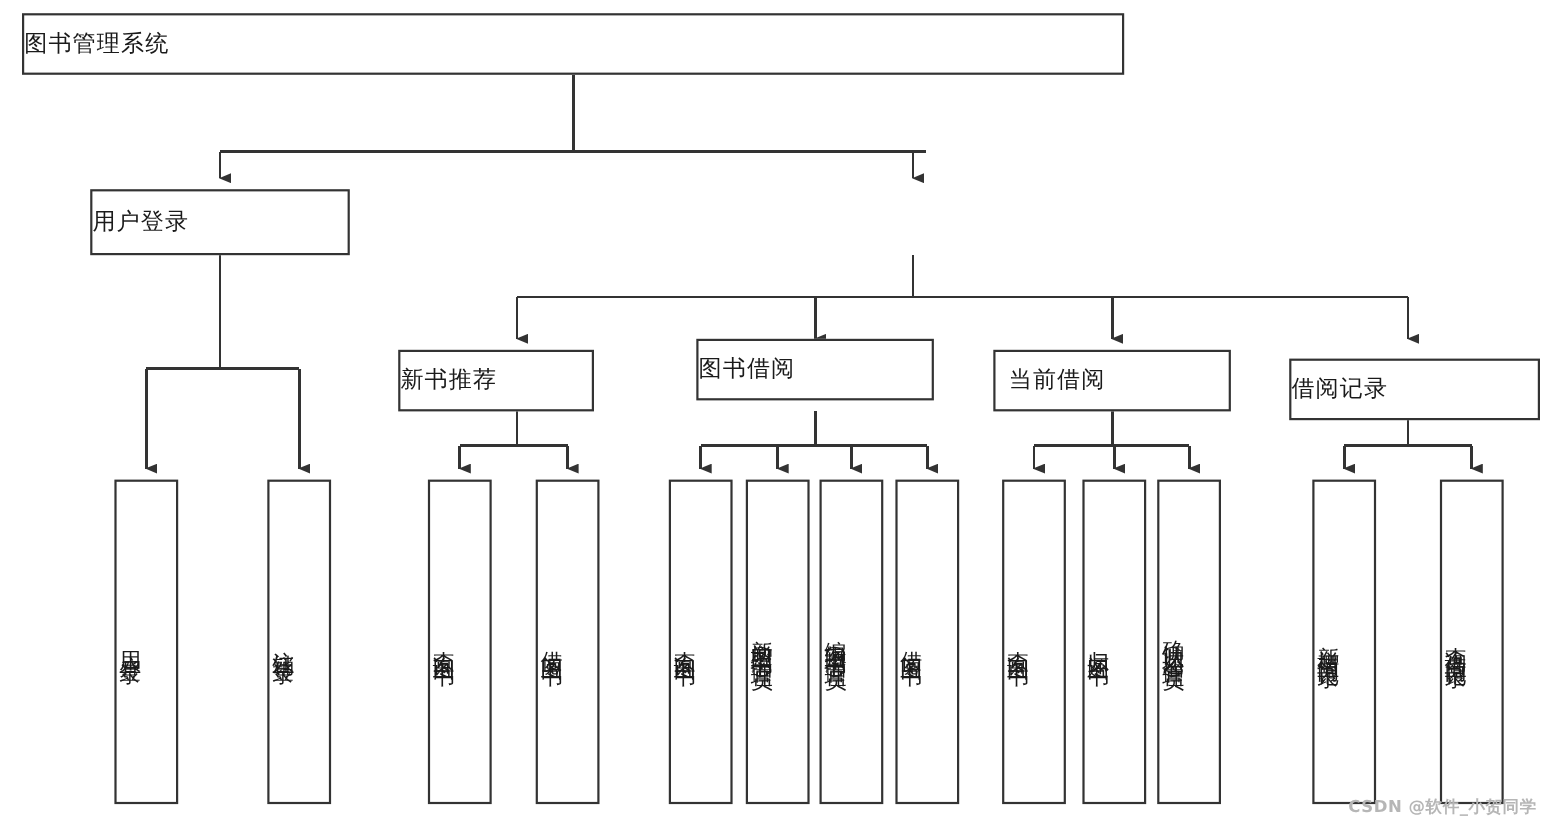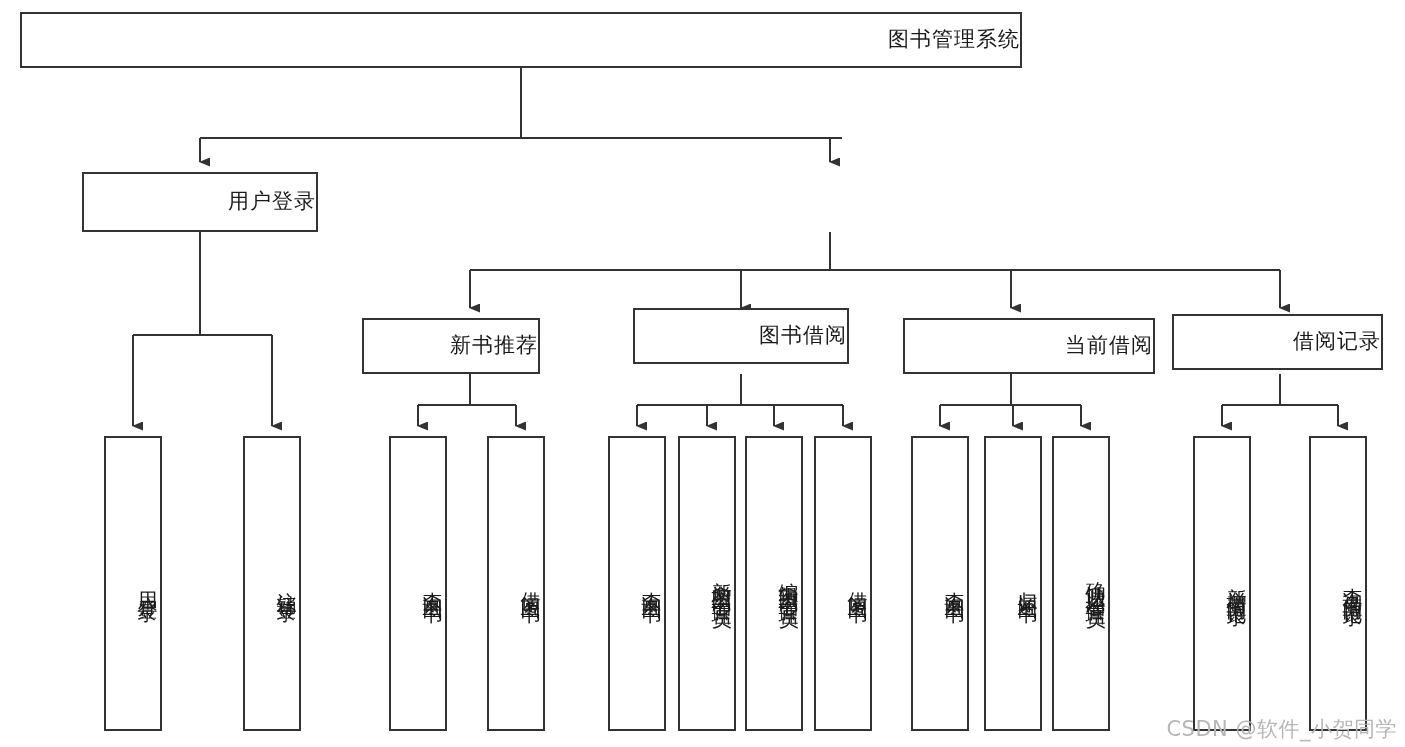--- a/index.html
+++ b/index.html
@@ -19,21 +19,21 @@
     width: 1405px;
     height: 747px;
   }
   .node-box {
     position: absolute;
     box-sizing: border-box;
     background: #ffffff;
     border: 2px solid #333333;
     display: flex;
     align-items: center;
-    justify-content: flex-end;
+    justify-content: flex-start;
   }
   .node-label-h {
     font-size: 21px;
     color: #1a1a1a;
     letter-spacing: 1px;
     line-height: 1.1;
     white-space: nowrap;
     text-align: center;
   }
   .node-label-v {
@@ -51,24 +51,25 @@
     left: 0;
     top: 0;
     width: 1405px;
     height: 747px;
     pointer-events: none;
   }
   #watermark {
     position: absolute;
     right: 8px;
     bottom: 4px;
-    font-size: 21px;
+    font-size: 15px;
     color: #b6b6b6;
     letter-spacing: 0.5px;
     white-space: nowrap;
+    font-weight: bold;
   }
 </style>
 </head>
 <body>
 
 <div id="diagram-root">
 
   <svg id="connector-layer" viewBox="0 0 1405 747" width="1405" height="747" xmlns="http://www.w3.org/2000/svg">
     <defs>
       <marker id="arrowhead" markerWidth="9" markerHeight="11" refX="4.5" refY="10" orient="auto" markerUnits="userSpaceOnUse">
@@ -126,24 +127,24 @@
   <div class="node-box" style="left: 82px; top: 172px; width: 236px; height: 60px;">
     <span class="node-label-h">用户登录</span>
   </div>
 
   <div class="node-box" style="left: 362px; top: 318px; width: 178px; height: 56px;">
     <span class="node-label-h">新书推荐</span>
   </div>
   <div class="node-box" style="left: 633px; top: 308px; width: 216px; height: 56px;">
     <span class="node-label-h">图书借阅</span>
   </div>
-  <div class="node-box" style="left: 903px; top: 318px; width: 252px; height: 56px;">
+  <div class="node-box" style="left: 903px; top: 318px; width: 216px; height: 56px; padding-left: 12px;">
     <span class="node-label-h">当前借阅</span>
   </div>
-  <div class="node-box" style="left: 1172px; top: 314px; width: 211px; height: 56px;">
+  <div class="node-box" style="left: 1172px; top: 326px; width: 228px; height: 56px;">
     <span class="node-label-h">借阅记录</span>
   </div>
 
   <div class="node-box" style="left: 104px; top: 436px; width: 58px; height: 295px;">
     <span class="node-label-v">用户登录</span>
   </div>
   <div class="node-box" style="left: 243px; top: 436px; width: 58px; height: 295px;">
     <span class="node-label-v">注销登录</span>
   </div>
   <div class="node-box" style="left: 389px; top: 436px; width: 58px; height: 295px;">

